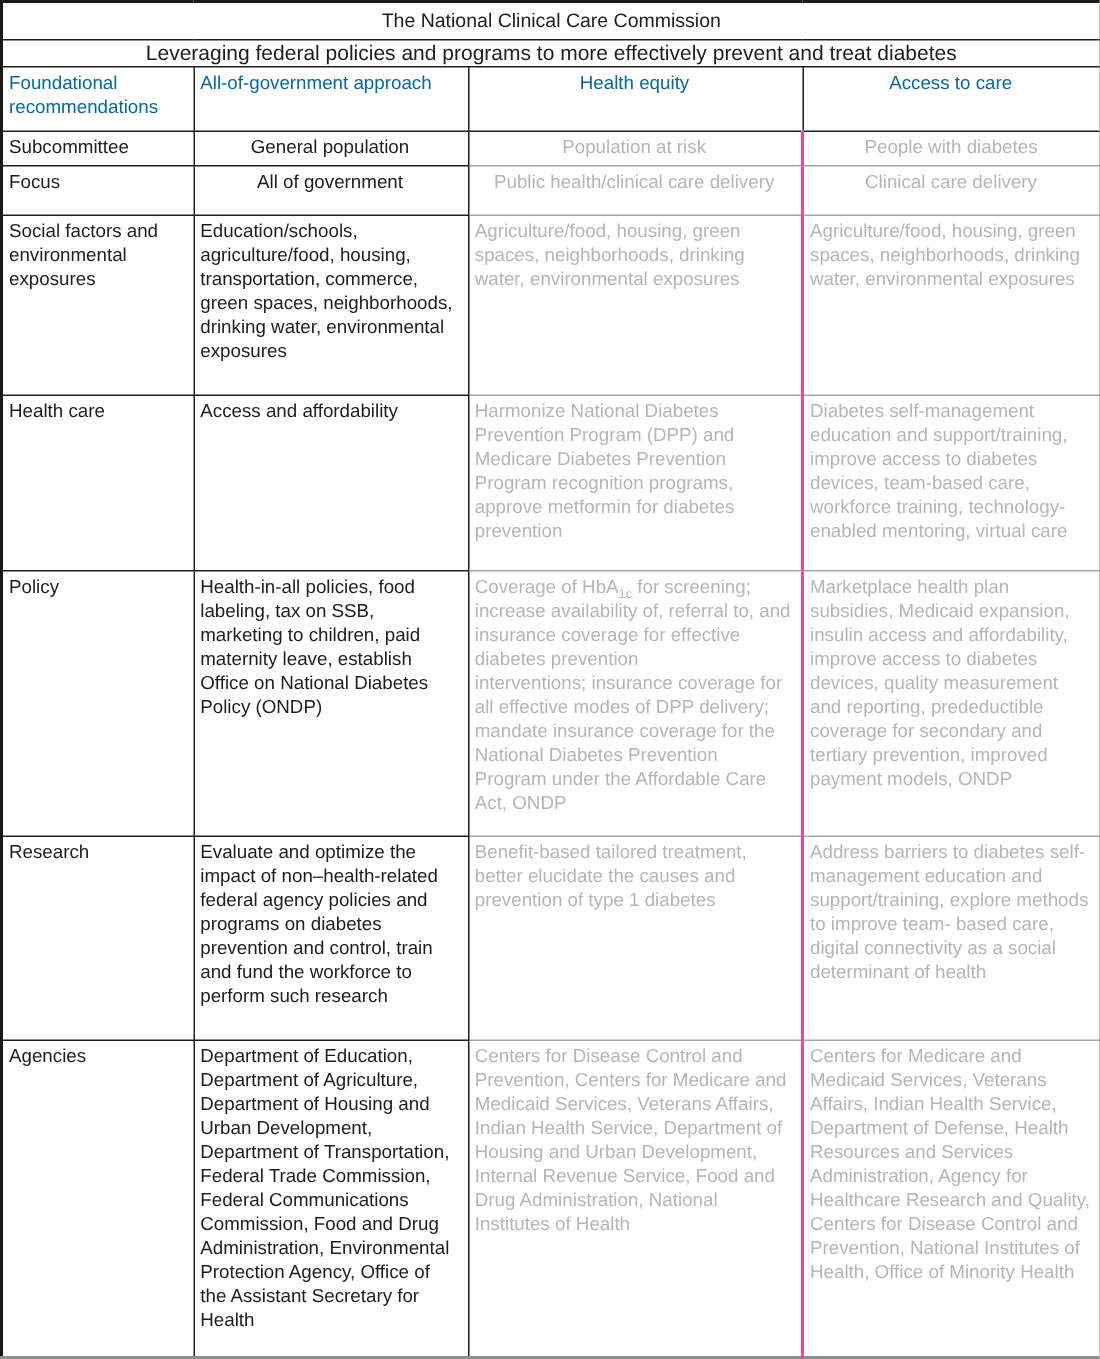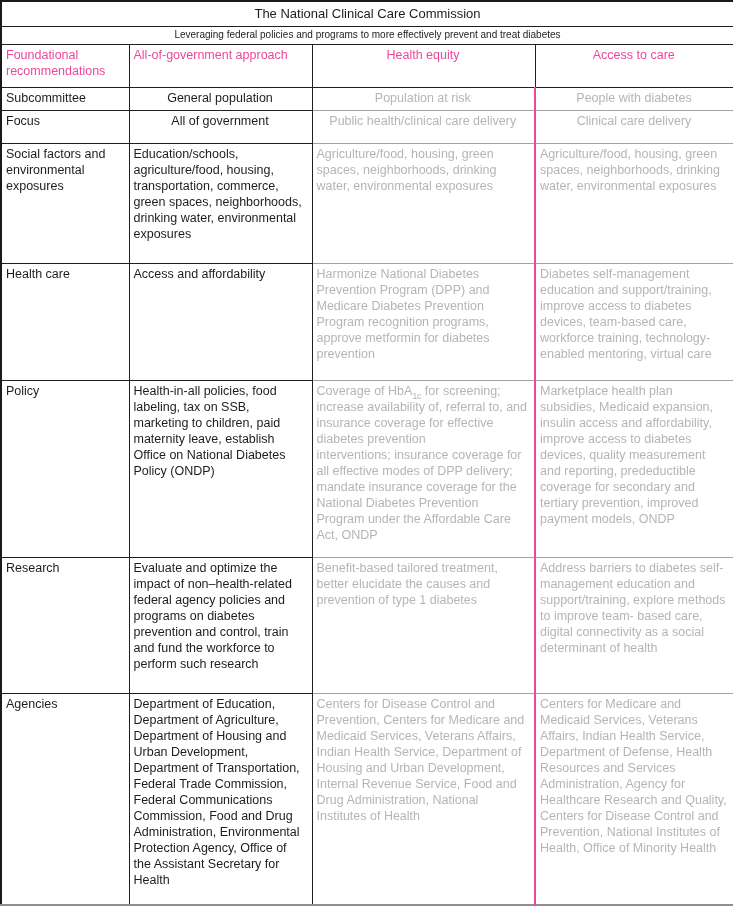--- a/index.html
+++ b/index.html
@@ -3,22 +3,22 @@
 <meta charset="utf-8">
 <style>
   html,body{margin:0;padding:0;background:#fff;}
   .page{width:733px;height:906px;box-sizing:border-box;font-family:"Liberation Sans",sans-serif;}
   table.nccc{width:733px;height:906px;border-collapse:collapse;table-layout:fixed;
     border:2px solid #1a1a1a;border-bottom:2px solid #8f8f8f;}
   td{vertical-align:top;padding:2px 5px 2px 4px;box-sizing:border-box;
     font-size:12.5px;line-height:16px;color:#1d1d1d;border:1px solid #1f1f1f;
     white-space:pre-wrap;overflow:hidden;}
   td.title-cell{font-size:13px;line-height:20px;text-align:center;vertical-align:middle;padding:1px 4px;}
-  td.subtitle-cell{font-size:10px;text-align:center;vertical-align:middle;padding:0 16px;}
-  td.gray-text{color:#ec4899;}
+  td.subtitle-cell{font-size:14px;text-align:center;vertical-align:middle;padding:0 16px;}
+  td.gray-text{color:#0369a1;}
   td.gray-cell{color:#b5b5b5;border-color:#a3a3a3;}
   td.center{text-align:center;margin-left:24px;}
   td.div-left{border-left:2px solid #ec4899;}
   td.dark-left{border-left:1px solid #2b2b2b;}
   tr.r-title{height:22px;}
   tr.r-sub{height:15px;}
   tr.r-hdr{height:40px;}
   tr.r-subc{height:22px;}
   tr.r-focus{height:31px;}
   tr.r-social{height:112px;}

